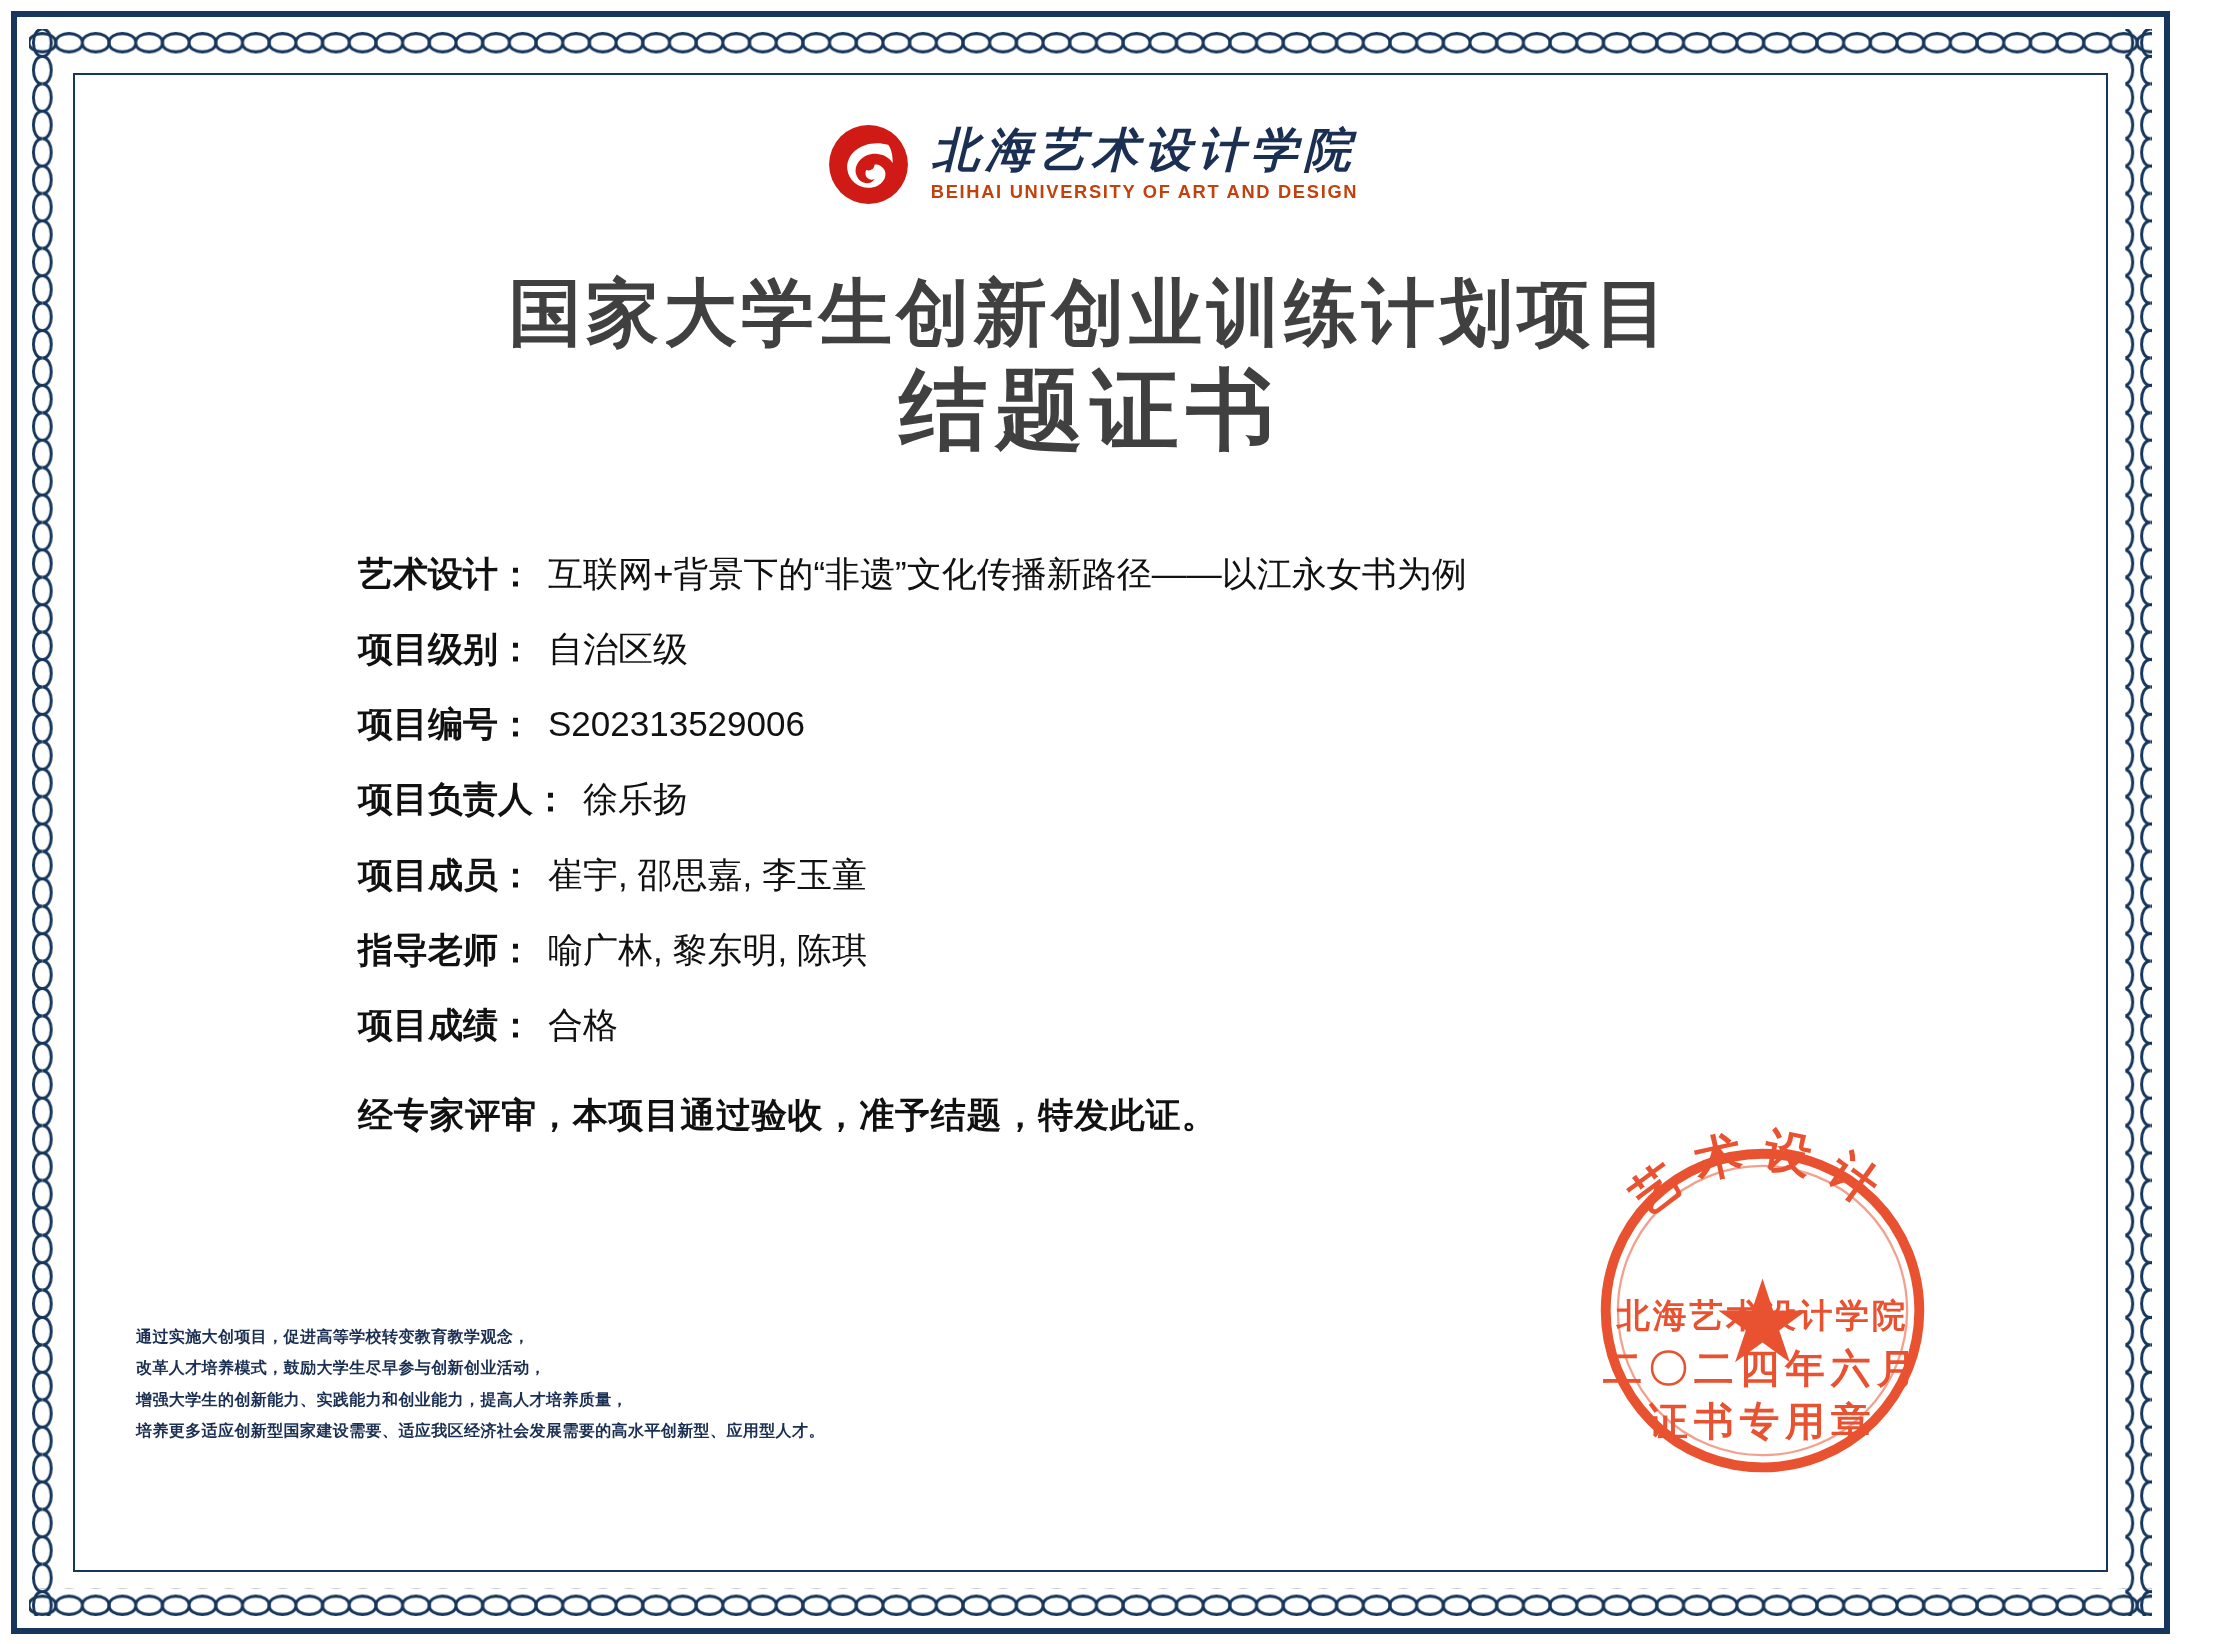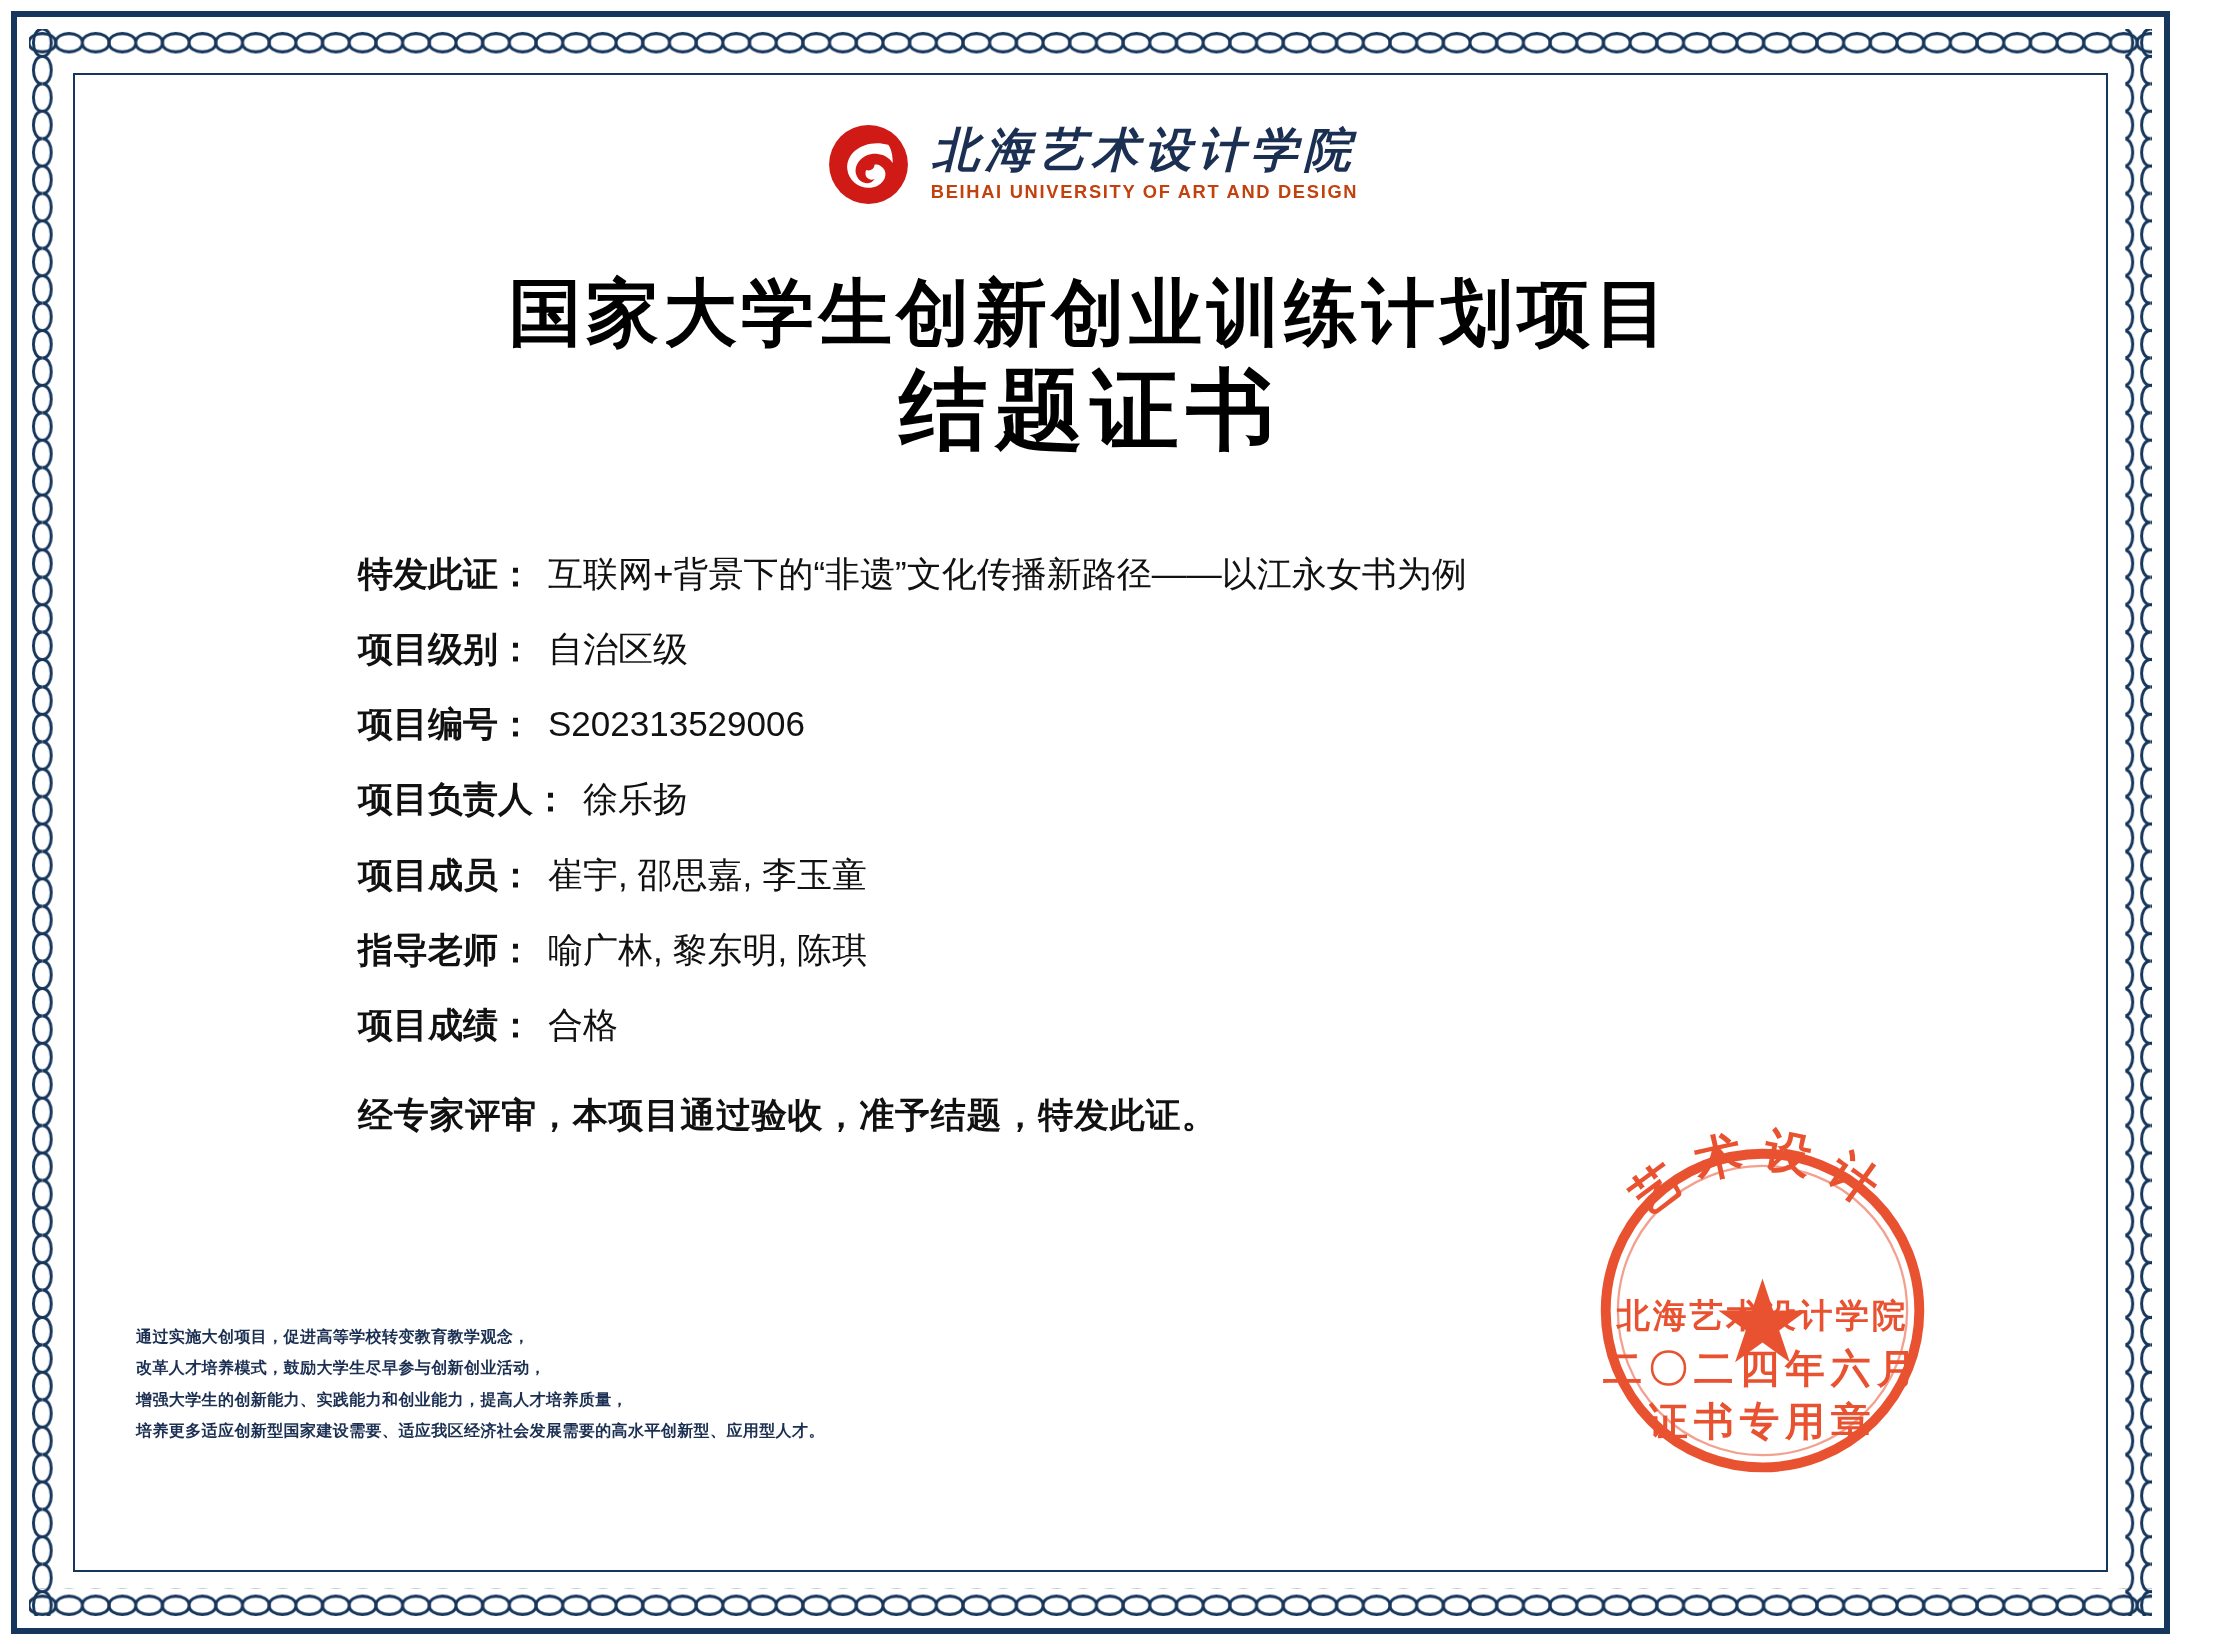--- a/index.html
+++ b/index.html
@@ -105,21 +105,21 @@
     font-size: 18.3px;
     font-weight: 700;
     color: #c2410c;
     letter-spacing: 1.7px;
   }
 
   
   .title-block {
     margin-top: 65px;
     text-align: center;
-    color: #000000;
+    color: #404040;
   }
   .title-main {
     font-family: "DejaVu Serif", "Liberation Serif", serif;
     font-size: 73px;
     font-weight: 700;
     letter-spacing: 4.6px;
     line-height: 1.12;
   }
   .title-sub {
     font-family: "DejaVu Serif", "Liberation Serif", serif;
@@ -239,21 +239,21 @@
       </div>
     </div>
 
     <div class="title-block">
       <div class="title-main">国家大学生创新创业训练计划项目</div>
       <div class="title-sub">结题证书</div>
     </div>
 
     <div class="fields">
       <div class="field-row">
-        <span class="field-label">特发此证：</span>
+        <span class="field-label">艺术设计：</span>
         <span class="field-value">互联网+背景下的“非遗”文化传播新路径——以江永女书为例</span>
       </div>
       <div class="field-row">
         <span class="field-label">项目级别：</span>
         <span class="field-value">自治区级</span>
       </div>
       <div class="field-row">
         <span class="field-label">项目编号：</span>
         <span class="field-value">S202313529006</span>
       </div>

